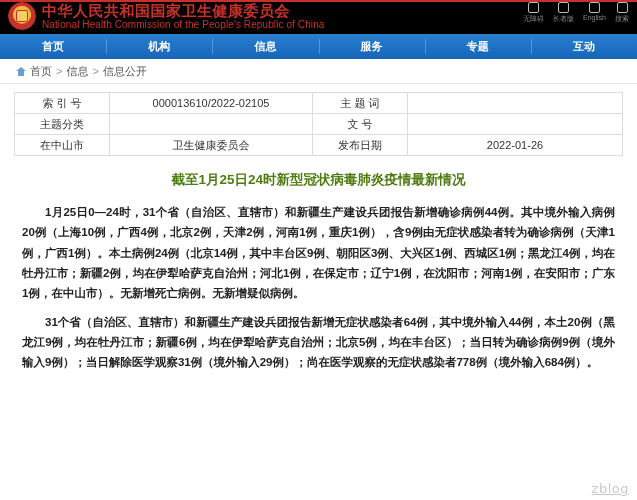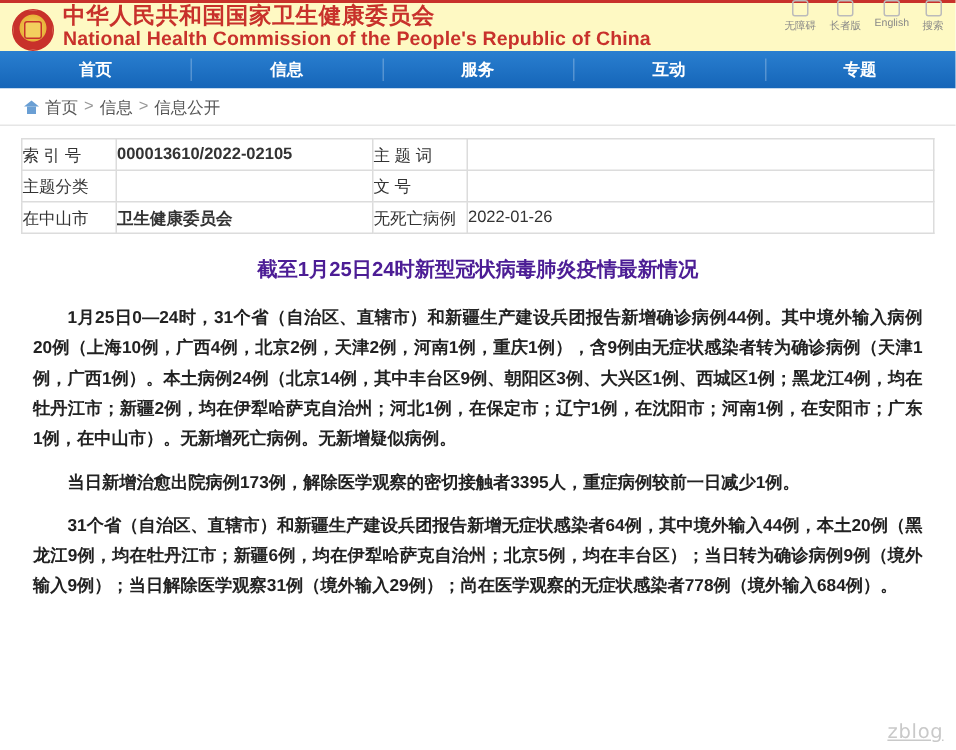--- a/index.html
+++ b/index.html
@@ -19,24 +19,24 @@
   #page {
     width: 637px;
     height: 500px;
     position: relative;
     background: #fff;
   }
 
   
   .site-header {
     height: 34px;
-    background: #fef9c3;
+    background: #000000;
     border-top: 2px solid #c8312b;
     display: flex;
-    align-items: flex-end;
+    align-items: flex-start;
     padding: 0 8px;
     position: relative;
     box-sizing: border-box;
   }
   .emblem {
     width: 26px;
     height: 26px;
     border-radius: 50%;
     background: radial-gradient(circle at 50% 45%, #f6d463 0%, #e8b23a 45%, #c8312b 48%, #c8312b 100%);
     border: 1px solid #c8312b;
@@ -65,24 +65,23 @@
   }
   .org-cn {
     color: #c8312b;
     font-size: 15px;
     font-weight: bold;
     letter-spacing: 0.5px;
     white-space: nowrap;
   }
   .org-en {
     color: #c8312b;
-    font-size: 13px;
+    font-size: 10px;
     letter-spacing: 0.1px;
     white-space: nowrap;
-    font-weight: bold;
   }
   .header-right {
     margin-left: auto;
     display: flex;
     align-items: flex-start;
     gap: 9px;
     font-size: 7px;
     color: #888;
     padding-bottom: 12px;
   }
@@ -171,42 +170,43 @@
   table.meta {
     width: 100%;
     border-collapse: collapse;
     font-size: 11px;
     color: #333;
     table-layout: fixed;
   }
   table.meta td {
     border: 1px solid #dcdcdc;
     height: 18px;
-    padding: 1px 0;
+    padding: 1px 16px;
     vertical-align: middle;
     white-space: nowrap;
     overflow: hidden;
+    text-align: center;
   }
   td.lbl {
     width: 62px;
     color: #333;
   }
   td.val { color: #333; }
-  .col-b { width: 170px; font-weight: bold; }
+  .col-b { width: 170px; }
   .col-c { width: 60px; }
 
   
   .article {
     padding: 14px 22px 0 22px;
   }
   .art-title {
     text-align: center;
     font-size: 13.5px;
     font-weight: bold;
-    color: #4c1d95;
+    color: #4d7c0f;
     line-height: 1.5;
     margin-bottom: 12px;
   }
   .art-body p {
     margin: 0 0 9px 0;
     font-size: 11.5px;
     line-height: 1.75;
     color: #222;
     text-align: justify;
     text-indent: 2em;
@@ -251,24 +251,25 @@
       </div>
       <div class="hr-item">
         <span class="hr-ico"></span>
         <span>搜索</span>
       </div>
     </div>
   </div>
 
   <div class="main-nav">
     <div class="nav-item">首页</div>
+    <div class="nav-item">机构</div>
     <div class="nav-item">信息</div>
     <div class="nav-item">服务</div>
+    <div class="nav-item">专题</div>
     <div class="nav-item">互动</div>
-    <div class="nav-item">专题</div>
   </div>
 
   <div class="breadcrumb">
     <span class="home-ico"></span>
     <span>首页</span>
     <span class="crumb-sep">&gt;</span>
     <span>信息</span>
     <span class="crumb-sep">&gt;</span>
     <span>信息公开</span>
   </div>
@@ -284,32 +285,31 @@
         </tr>
         <tr>
           <td class="lbl">主题分类</td>
           <td class="val col-b"></td>
           <td class="lbl col-c">文 号</td>
           <td class="val"></td>
         </tr>
         <tr>
           <td class="lbl">在中山市</td>
           <td class="val col-b">卫生健康委员会</td>
-          <td class="lbl col-c">无死亡病例</td>
+          <td class="lbl col-c">发布日期</td>
           <td class="val">2022-01-26</td>
         </tr>
       </tbody>
     </table>
   </div>
 
   <div class="article">
     <div class="art-title">截至1月25日24时新型冠状病毒肺炎疫情最新情况</div>
     <div class="art-body">
       <p>1月25日0—24时，31个省（自治区、直辖市）和新疆生产建设兵团报告新增确诊病例44例。其中境外输入病例20例（上海10例，广西4例，北京2例，天津2例，河南1例，重庆1例），含9例由无症状感染者转为确诊病例（天津1例，广西1例）。本土病例24例（北京14例，其中丰台区9例、朝阳区3例、大兴区1例、西城区1例；黑龙江4例，均在牡丹江市；新疆2例，均在伊犁哈萨克自治州；河北1例，在保定市；辽宁1例，在沈阳市；河南1例，在安阳市；广东1例，在中山市）。无新增死亡病例。无新增疑似病例。</p>
-      <p>当日新增治愈出院病例173例，解除医学观察的密切接触者3395人，重症病例较前一日减少1例。</p>
       <p>31个省（自治区、直辖市）和新疆生产建设兵团报告新增无症状感染者64例，其中境外输入44例，本土20例（黑龙江9例，均在牡丹江市；新疆6例，均在伊犁哈萨克自治州；北京5例，均在丰台区）；当日转为确诊病例9例（境外输入9例）；当日解除医学观察31例（境外输入29例）；尚在医学观察的无症状感染者778例（境外输入684例）。</p>
 
     </div>
 
   </div>
 
   <div class="watermark">zblog</div>
 
 </div>
 

